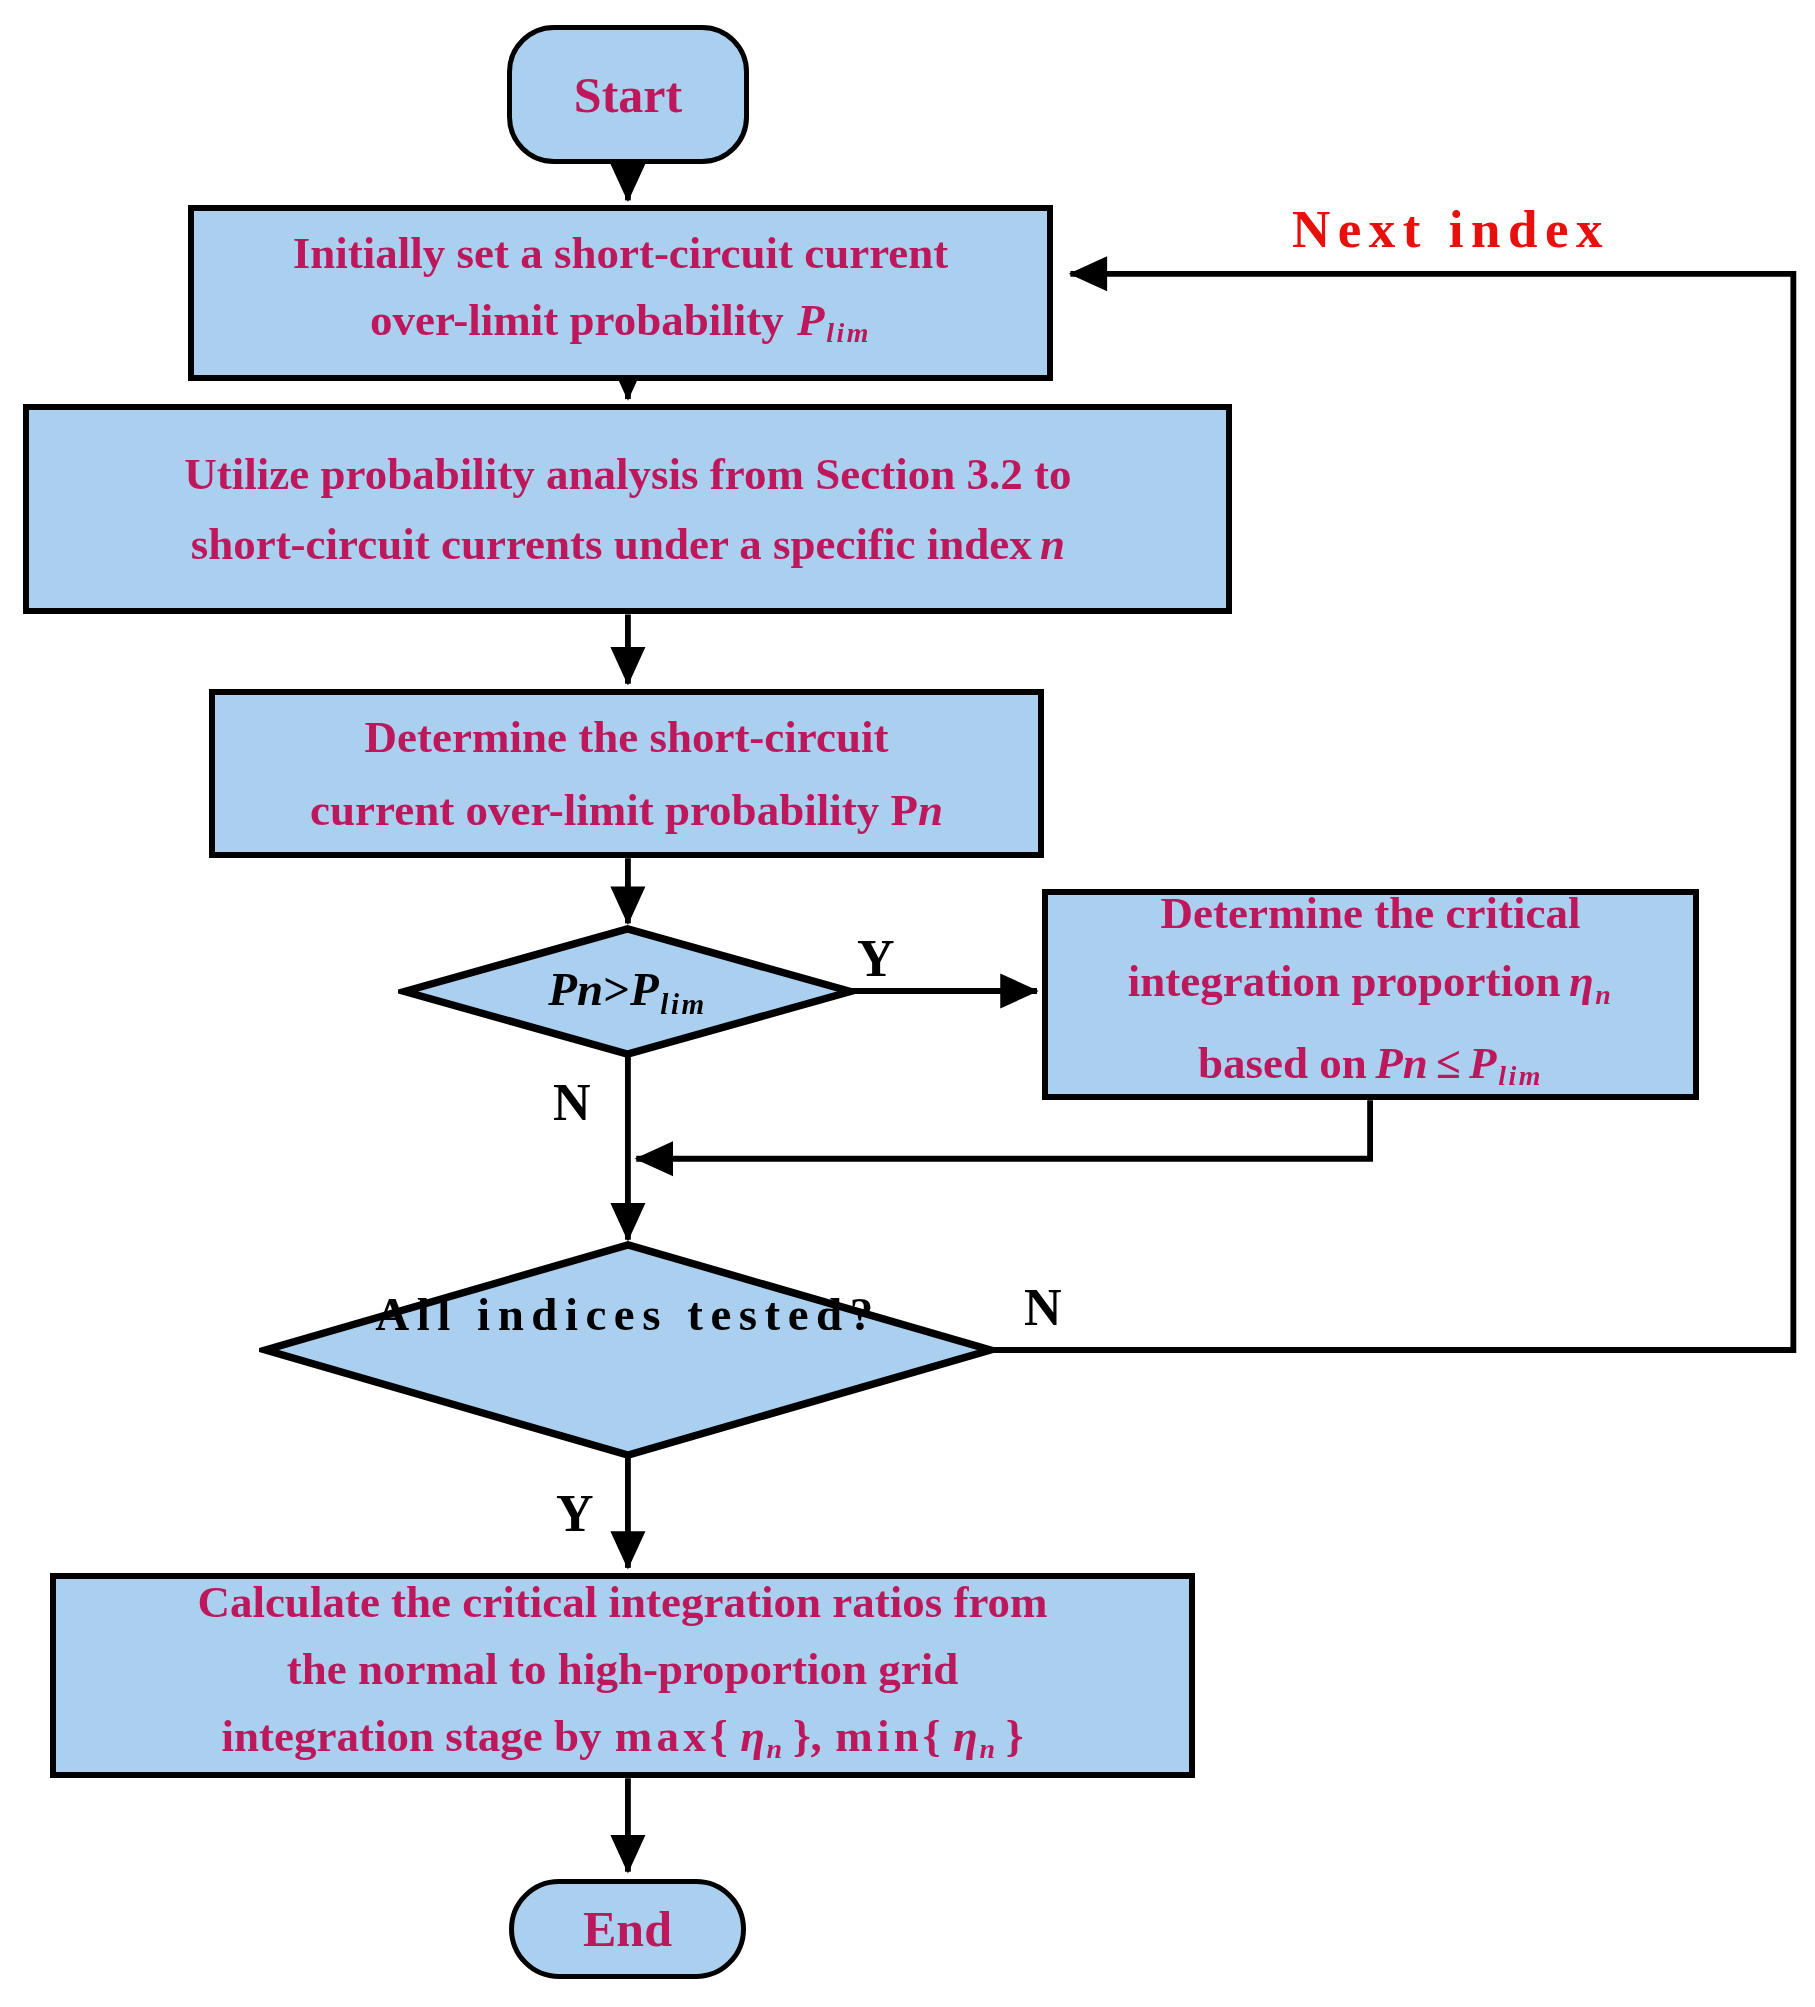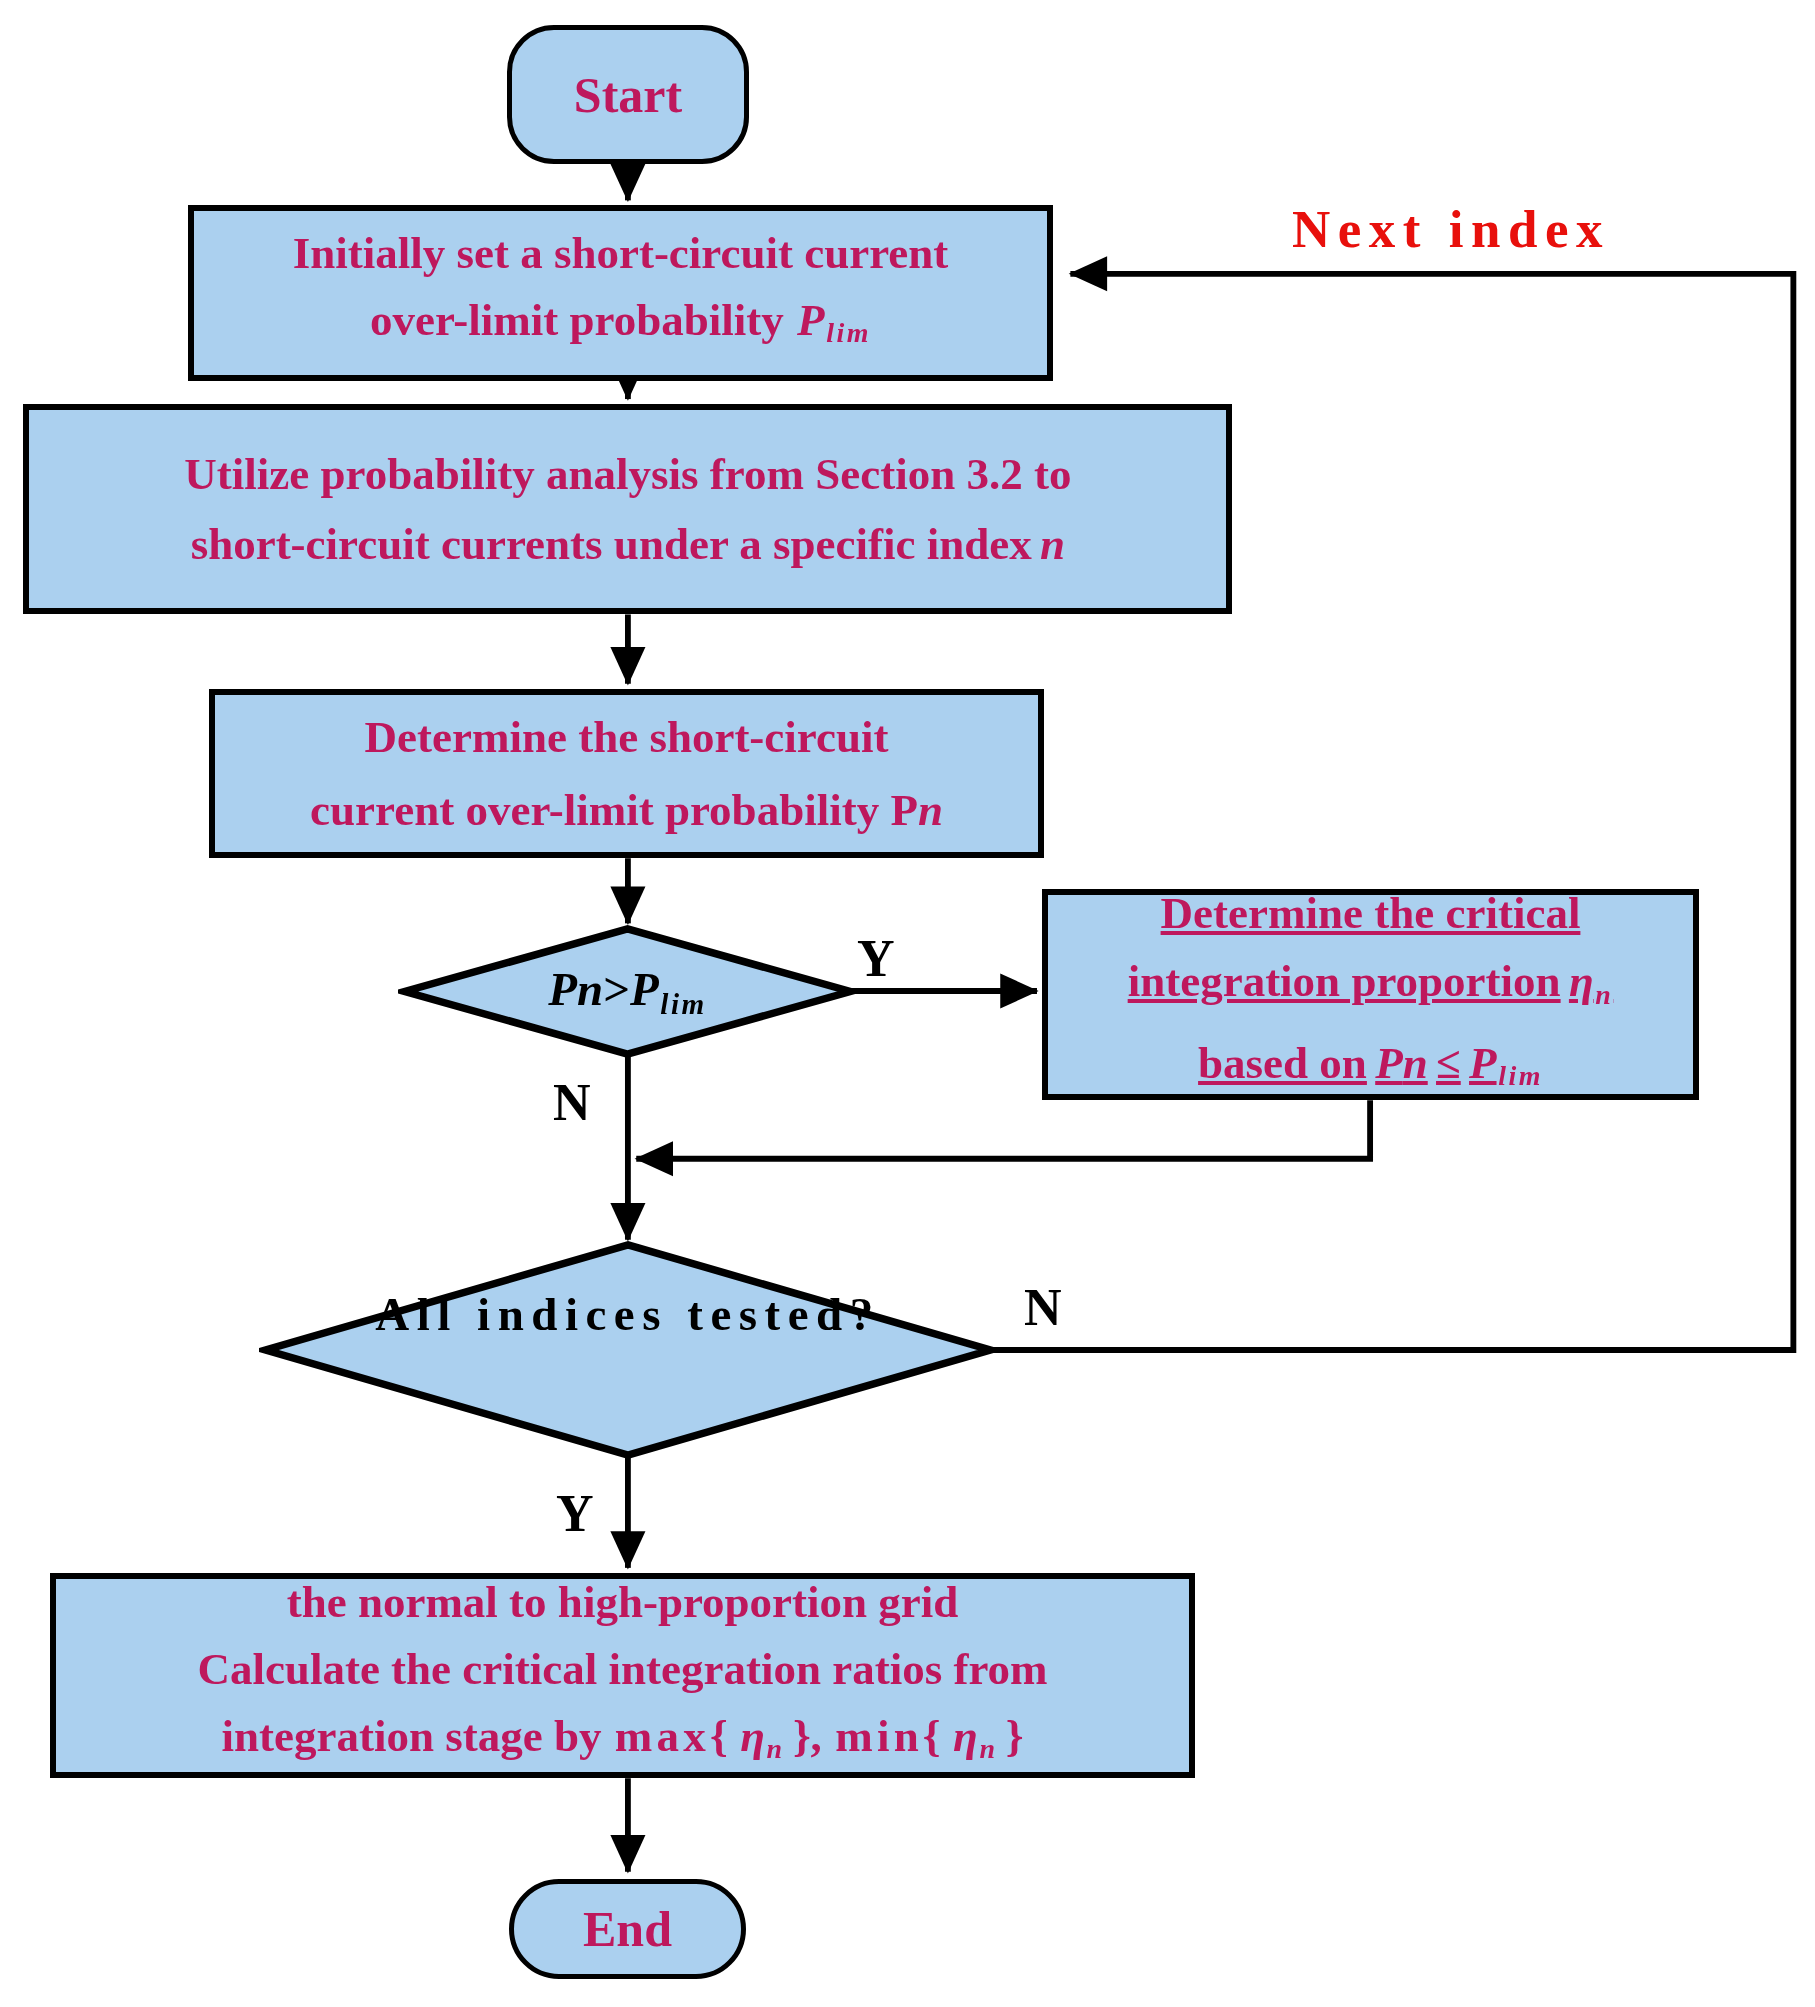--- a/index.html
+++ b/index.html
@@ -113,36 +113,36 @@
     <span class="line"><span>current over-limit probability P</span><i class="v">n</i></span>
   </div>
 
   <svg class="diamond-shape" style="left:398px;top:922px;" width="459" height="139" viewBox="0 0 550 166" xmlns="http://www.w3.org/2000/svg">
     <polygon points="275,8 542,83 275,158 8,83" fill="#abd0ef" stroke="#000" stroke-width="9"></polygon>
   </svg>
   <div class="diamond-label" style="left:398px;top:922px;width:459px;height:139px;">
     <span class="line"><i class="v">P</i><i class="v">n</i><span>&gt;</span><i class="v">P</i><span class="sub">lim</span></span>
   </div>
 
-  <div class="node boxeta" style="left:1042px;top:889px;width:657px;height:211px;text-decoration:underline;">
+  <div class="node boxeta" style="left:1042px;top:889px;width:657px;height:211px;">
     <span class="line">Determine the critical</span>
     <span class="line"><span>integration proportion</span><i class="v gap-sm">η</i><span class="sub">n</span></span>
     <span class="line"><span>based on</span><i class="v gap-sm">P</i><i class="v">n</i><span class="gap-sm">≤</span><i class="v gap-sm">P</i><span class="sub">lim</span></span>
   </div>
 
   <svg class="diamond-shape" style="left:259px;top:1238px;" width="738" height="224" viewBox="0 0 884 268" xmlns="http://www.w3.org/2000/svg">
     <polygon points="442,8 876,134 442,260 8,134" fill="#abd0ef" stroke="#000" stroke-width="9"></polygon>
   </svg>
   <div class="diamond-label spaced" style="left:259px;top:1202px;width:738px;height:224px;">
     <span class="line">All indices tested?</span>
   </div>
 
   <div class="node box4" style="left:50px;top:1573px;width:1145px;height:205px;">
+    <span class="line">Calculate the critical integration ratios from</span>
     <span class="line">the normal to high-proportion grid</span>
-    <span class="line">Calculate the critical integration ratios from</span>
     <span class="line"><span>integration stage by</span><span class="formula-spaced gap">max{</span><i class="v gap-sm">η</i><span class="sub">n</span><span class="gap-sm">},</span><span class="formula-spaced gap">min{</span><i class="v gap-sm">η</i><span class="sub">n</span><span class="gap-sm">}</span></span>
   </div>
 
   <div class="node terminal" style="left:509px;top:1879px;width:237px;height:100px;border-radius:50px;">
     <span class="line">End</span>
   </div>
 
   <div class="edge-label" style="left:857px;top:933px;">Y</div>
   <div class="edge-label" style="left:553px;top:1077px;">N</div>
   <div class="edge-label" style="left:1024px;top:1282px;">N</div>

